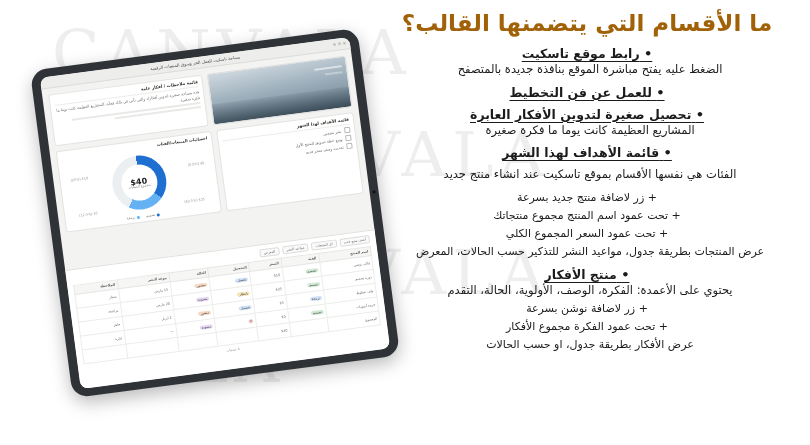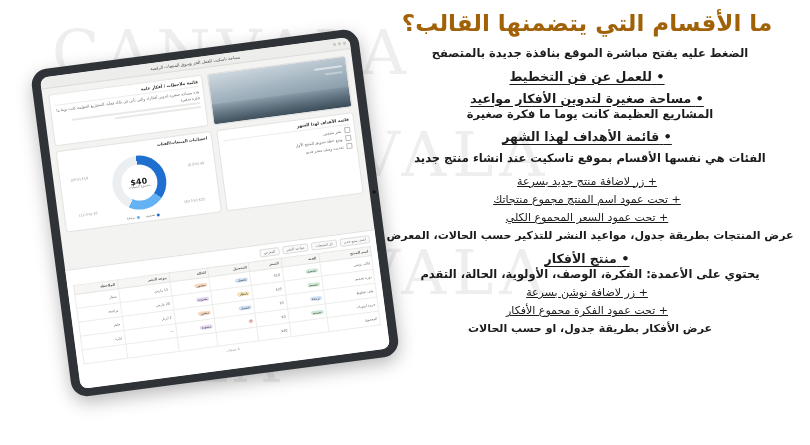--- a/index.html
+++ b/index.html
@@ -41,24 +41,24 @@
     color:#a16207;letter-spacing:0;
   }
   .blk{margin:0 0 7px 0;}
   .bullet{
     font-size:12.5px;font-weight:700;text-decoration:underline;
     text-underline-offset:3px;
     margin:0;
   }
   .bullet .dot{font-size:13px;}
   .sub{
-    font-size:11.5px;font-weight:700;margin:1px 0 0 6px;line-height:1.35;
+    font-size:11.5px;font-weight:400;margin:1px 0 0 6px;line-height:1.35;
   }
   .sub.small{font-size:11px;}
-  .plus{font-size:11px;margin:3px;line-height:1.4;text-decoration:underline;}
+  .plus{font-size:11px;margin:3px;line-height:1.4;}
   .tight{margin-top:1px}
 
   
   .tablet{
     position:absolute;left:50px;top:48px;
     width:330px;height:330px;
     transform:rotate(-7.5deg);
     transform-origin:center center;
     z-index:2;
   }
@@ -326,29 +326,30 @@
 
       </div>
     </div>
   </div>
 </div>
 
 <div class="text-col">
   <h1 class="main-title">ما الأقسام التي يتضمنها القالب؟</h1>
 
   <div class="blk">
+    <p class="bullet"><span class="dot">•</span> <span>رابط موقع تاسكيت</span></p>
     <p class="sub">الضغط عليه يفتح مباشرة الموقع بنافذة جديدة بالمتصفح</p>
   </div>
 
   <div class="blk">
     <p class="bullet"><span class="dot">•</span> <span>للعمل عن فن التخطيط</span></p>
   </div>
 
   <div class="blk">
-    <p class="bullet"><span class="dot">•</span> <span>مساحة صغيرة لتدوين الأفكار مواعيد</span></p>
+    <p class="bullet"><span class="dot">•</span> <span>تحصيل صغيرة لتدوين الأفكار العابرة</span></p>
     <p class="sub">المشاريع العظيمة كانت يوما ما فكرة صغيرة</p>
   </div>
 
   <div class="blk">
     <p class="bullet"><span class="dot">•</span> <span>قائمة الأهداف لهذا الشهر</span></p>
   </div>
 
   <div class="blk">
     <p class="sub">الفئات هي نفسها الأقسام بموقع تاسكيت عند انشاء منتج جديد</p>
   </div>

